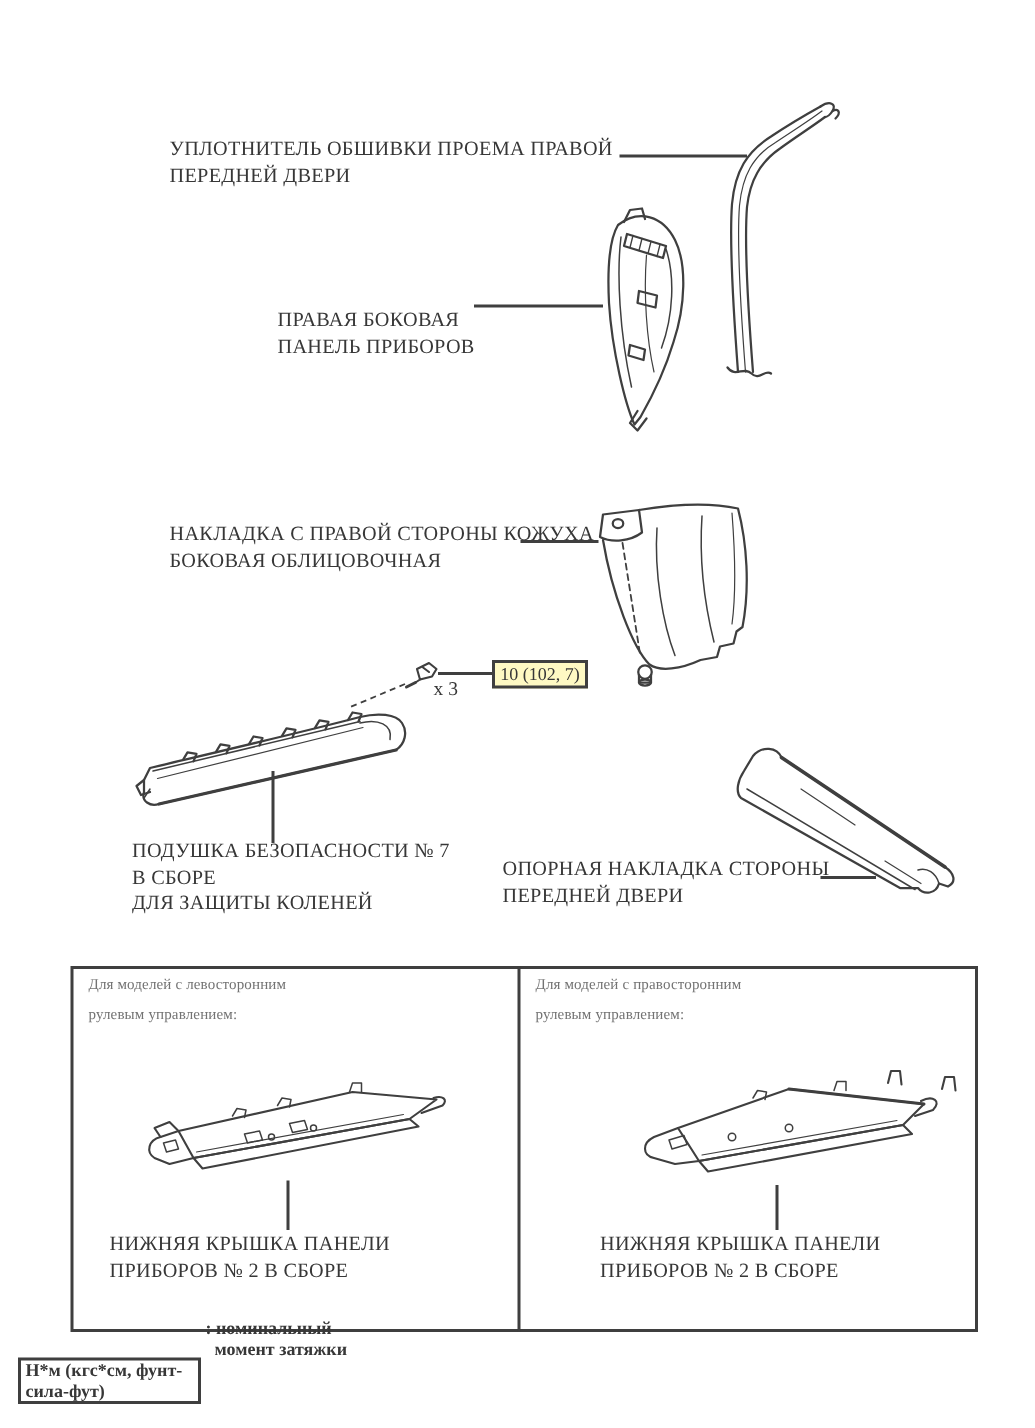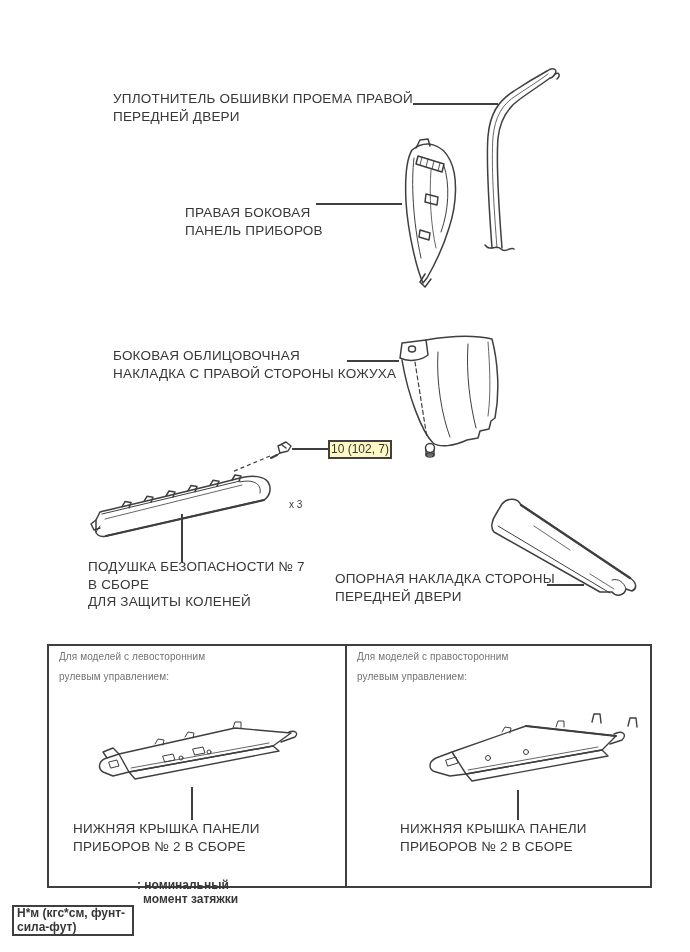--- a/index.html
+++ b/index.html
@@ -1,29 +1,29 @@
 <!DOCTYPE html>
 <html><head>
 <meta charset="utf-8">
 <style>
   html,body { margin:0; padding:0; background:#ffffff; }
   .canvas {
     position:relative; width:690px; height:952px; background:#ffffff;
-    font-family:Liberation Sans, sans-serif; color:#373737; overflow:hidden;
+    font-family:Liberation Serif, serif; color:#373737; overflow:hidden;
   }
   .lbl { position:absolute; font-size:13.5px; line-height:17.5px; letter-spacing:0.2px; white-space:nowrap; color:#373737; }
   .title { position:absolute; font-size:10px; line-height:20px; letter-spacing:0.1px; white-space:nowrap; color:#737373; }
   .leader-h { position:absolute; height:2px; background:#3f3f3f; }
   .leader-v { position:absolute; width:2px; background:#3f3f3f; }
   .torque-box {
     position:absolute; left:328px; top:440px; width:64px; height:19px; box-sizing:border-box;
     border:2px solid #3f3f3f; background:#fef9c3; font-size:12px; line-height:15px;
     text-align:center; white-space:nowrap;
   }
-  .xcount { position:absolute; left:289px; top:451px; font-size:10px;margin-top:48px; }
+  .xcount { position:absolute; left:289px; top:451px; font-size:13px; }
   .variant-panel {
     position:absolute; left:47px; top:644px; width:605px; height:244px;
     box-sizing:border-box; border:2px solid #3f3f3f; background:#ffffff;
   }
   .variant-divider { position:absolute; left:345px; top:644px; width:2px; height:244px; background:#3f3f3f; }
   .legend-box {
     position:absolute; left:12px; top:905px; width:122px; height:31px; box-sizing:border-box;
     border:2px solid #3f3f3f; background:#ffffff; font-size:12px; font-weight:bold;
     line-height:13.5px; padding:0 12px 0 3px; white-space:nowrap;
   }
@@ -65,22 +65,22 @@
     <path d="M26,21 L24,29 M32,23 L30,31 M38,25 L36,33 M44,27 L42,35" stroke-width="0.9"></path>
     <path d="M18,22 C15,46 17,86 25,122" stroke-width="1"></path>
     <path d="M48,30 C54,48 53,74 45,96" stroke-width="1"></path>
     <path d="M35,34 C33,60 35,90 40,112" stroke-width="0.8"></path>
     <path d="M30,58 L42,61 L41,69 L29,66 Z"></path>
     <path d="M24,94 L34,97 L33,104 L23,101 Z"></path>
     <path d="M29,138 L24,146 L29,151 L35,143"></path>
   </svg>
 
   <div class="lbl" style="left:113px; top:347px;">
+    <div>НАКЛАДКА С ПРАВОЙ СТОРОНЫ КОЖУХА</div>
     <div>БОКОВАЯ ОБЛИЦОВОЧНАЯ</div>
-    <div>НАКЛАДКА С ПРАВОЙ СТОРОНЫ КОЖУХА</div>
   </div>
   <div class="leader-h" style="left:347px; top:360px; width:52px;"></div>
 
   <svg class="art" style="left:388px; top:334px;" width="148" height="130" viewBox="0 0 148 130" fill="none" stroke="#3f3f3f" stroke-width="1.5" stroke-linecap="round" stroke-linejoin="round">
     <path d="M12,24 L14,9 L38,6 L40,21 C32,27 20,28 12,24 Z"></path>
     <ellipse cx="24" cy="15" rx="3.5" ry="3"></ellipse>
     <path d="M38,6 C62,2 86,1 104,5 C110,28 112,58 107,84 L103,87 L101,95 L92,97 L90,104 L79,106 C66,112 52,114 45,109 C34,98 20,62 14,26"></path>
     <path d="M50,18 C48,48 54,82 62,103" stroke-width="1"></path>
     <path d="M80,10 C78,40 82,70 88,94" stroke-width="1"></path>
     <path d="M100,8 C102,34 103,60 100,82" stroke-width="0.8"></path>

